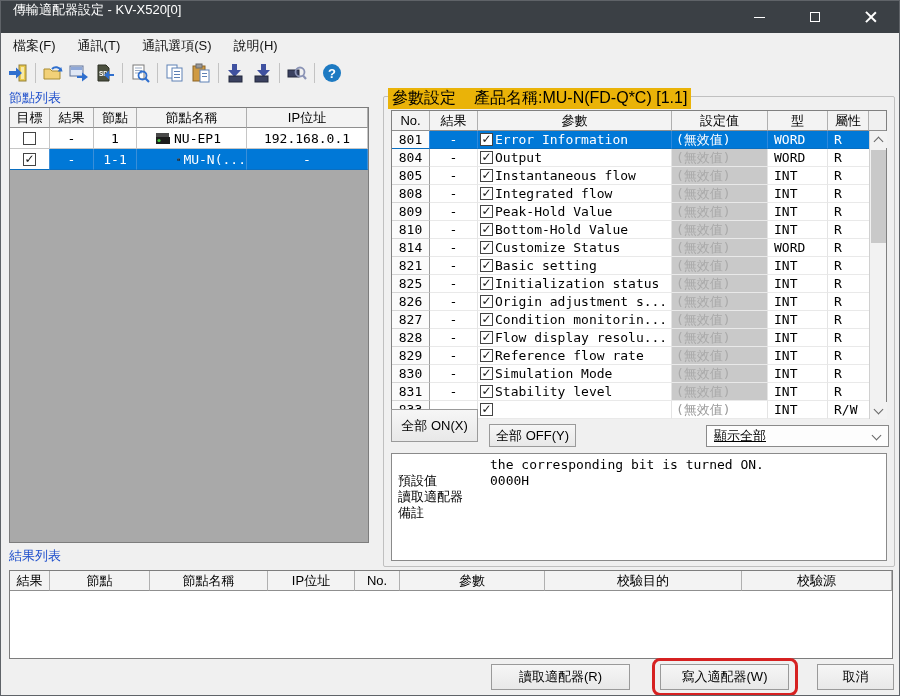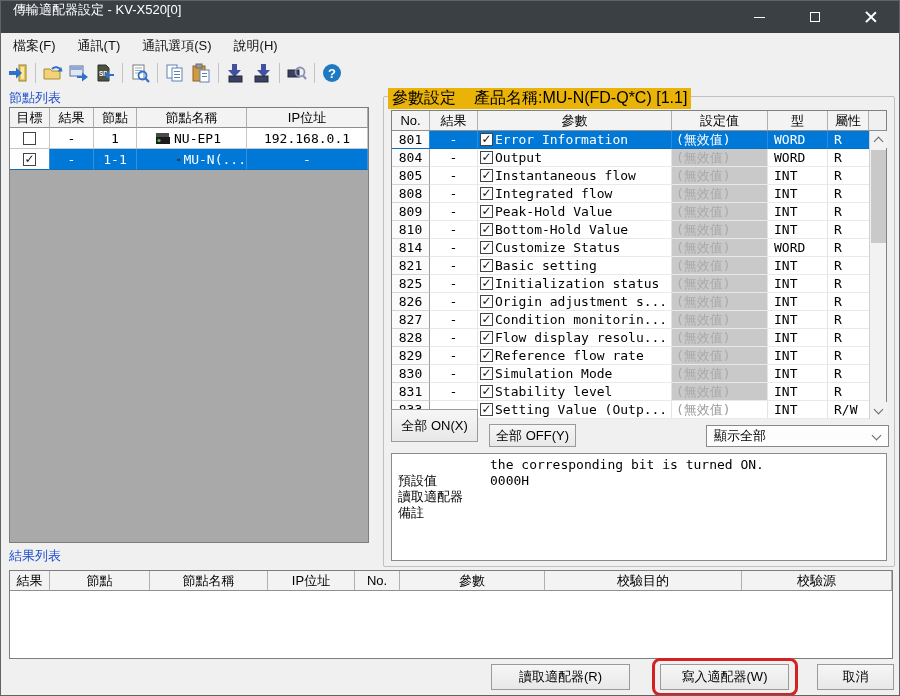--- a/index.html
+++ b/index.html
@@ -102,21 +102,21 @@
   .chev { width:7px; height:7px; border-right:1.6px solid #666; border-bottom:1.6px solid #666; }
   .chev.up { transform:rotate(-135deg); margin-top:4px; }
   .chev.down { transform:rotate(45deg); margin-top:-3px; }
 
   
   .btn { background:linear-gradient(#f6f6f6,#e8e8e8); border:1px solid #9a9a9a; font-size:13px;
          color:#000; display:flex; align-items:center; justify-content:center; cursor:default; }
   .btn-allon { position:absolute; left:7px; top:312px; width:87px; height:33px; }
   .btn-alloff { position:absolute; left:105px; top:327px; width:87px; height:23px; }
   .dropdown { position:absolute; left:322px; top:328px; width:183px; height:22px; background:#fdfdfd;
-              border:1px solid #8a8a8a; display:flex; align-items:center; font-size:13px; padding-left:7px; }
+              border:1px solid #8a8a8a; display:flex; align-items:center; font-size:13px; padding-left:7px;text-decoration:underline; }
   .dropdown .chev.down { position:absolute; right:8px; margin-top:-2px; }
 
   
   .infobox { position:absolute; left:7px; top:356px; width:496px; height:108px; background:#fff;
              border:1px solid #8a8a8a; padding:3px 6px; font-size:13px; line-height:16px; overflow:hidden; }
   .inforow { display:flex; }
   .inforow .lab { width:92px; flex:0 0 auto; color:#000; }
   .inforow .val { font-family:"DejaVu Sans Mono",monospace; color:#000; white-space:nowrap; }
 
   
@@ -482,21 +482,20 @@
                 </div>
                 <div class="pc c-val v-disabled">(無效值)</div>
                 <div class="pc c-type">INT</div>
                 <div class="pc c-attr">R</div>
               </div>
               <div class="prow">
                 <div class="pc c-no">833</div>
                 <div class="pc c-res">-</div>
                 <div class="pc c-param">
                   <span class="cb on"></span>
-                  <span>Setting Value (Outp...</span>
                 </div>
                 <div class="pc c-val v-plain">(無效值)</div>
                 <div class="pc c-type">INT</div>
                 <div class="pc c-attr">R/W</div>
               </div>
             </div>
           <div class="vscroll" style="top:0;">
             <div class="sb-btn sb-up">
                 <span class="chev up"></span>
               </div>

